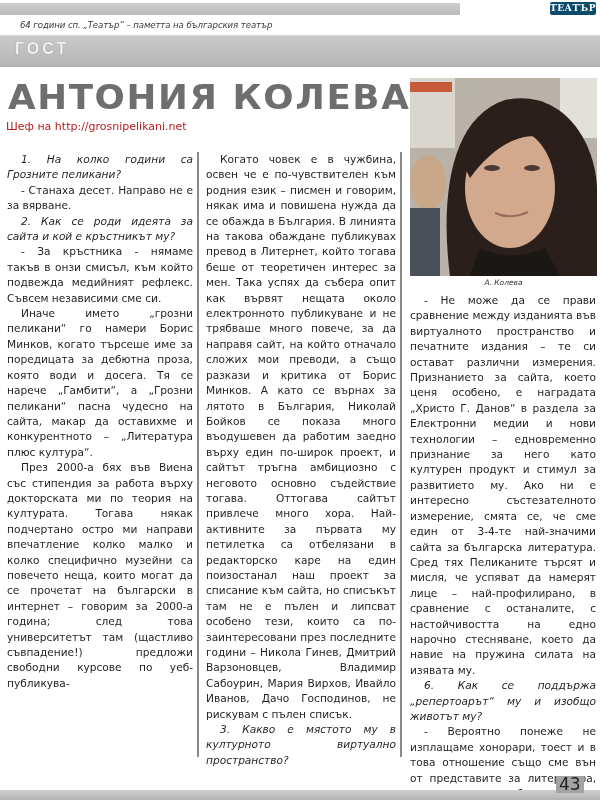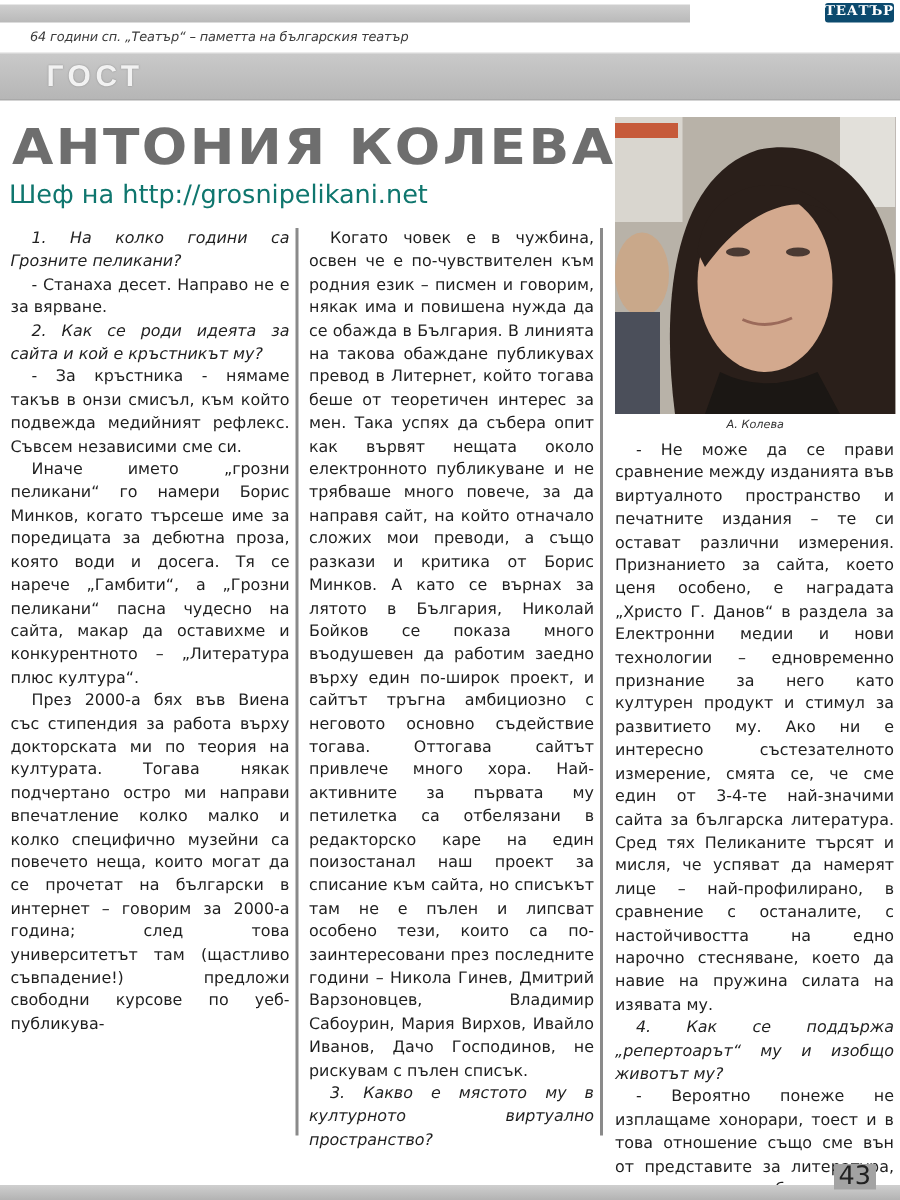--- a/index.html
+++ b/index.html
@@ -1,23 +1,23 @@
 <!DOCTYPE html>
 <html><head>
 <meta charset="utf-8">
 <style>
   html, body { margin:0; padding:0; }
   body { width:600px; height:800px; background:#ffffff; position:relative; overflow:hidden; font-family:"DejaVu Sans", sans-serif; color:#1f1f1f; }
   .topbar { position:absolute; left:0; top:3px; width:460px; height:12px; background:linear-gradient(#cfcfcf,#b9b9b9); }
   .topbar-text { position:absolute; left:20px; top:17px; font-size:8.6px; font-style:italic; color:#3a3a3a; white-space:nowrap; letter-spacing:-0.1px; }
   .logo { position:absolute; left:550px; top:2px; width:46px; height:13px; background:#0c4a6e; color:#fff; font-family:"DejaVu Serif", serif; font-weight:bold; font-size:9px; line-height:13px; text-align:left; letter-spacing:0.5px; border-radius:2px; }
   .section-band { position:absolute; left:0; top:35px; width:600px; height:30px; background:linear-gradient(#c9c9c9,#b6b6b6); border-top:1px solid #d8d8d8; border-bottom:1px solid #a9a9a9; }
-  .section-label { position:absolute; left:15px; top:4px; font-family:"Liberation Sans", sans-serif; font-size:20px; font-weight:bold; color:#f2f2f2; letter-spacing:3px; text-shadow:0 0 1px #777;margin-left:16px; }
+  .section-label { position:absolute; left:15px; top:4px; font-family:"Liberation Sans", sans-serif; font-size:16px; font-weight:bold; color:#f2f2f2; letter-spacing:3px; text-shadow:0 0 1px #777; }
   .title { position:absolute; left:8px; top:78px; font-family:"DejaVu Sans", sans-serif; font-size:33px; font-weight:bold; color:#6e6e6e; letter-spacing:1.5px; white-space:nowrap; transform:scaleX(1.08); transform-origin:left; }
-  .subtitle { position:absolute; left:6px; top:120px; font-family:"DejaVu Sans", sans-serif; font-size:17px; color:#0f766e; white-space:nowrap;text-align:center; }
+  .subtitle { position:absolute; left:6px; top:120px; font-family:"DejaVu Sans", sans-serif; font-size:11px; color:#b91c1c; white-space:nowrap;text-align:center; }
   .col { position:absolute; font-size:10.6px; line-height:15.4px; text-align:justify; }
   .col p { margin:0; text-indent:14px; }
   .col p.q { font-style:italic; }
   .col1 { left:7px; top:152px; width:186px; }
   .col2 { left:206px; top:152px; width:190px; }
   .col3 { left:410px; top:293px; width:186px; }
   .vline { position:absolute; width:2px; background:#8a8a8a; }
   .photo { position:absolute; left:410px; top:78px; width:187px; height:198px; overflow:hidden; background:#7a6e64; }
   .caption { position:absolute; left:410px; top:278px; width:187px; text-align:center; font-size:7.5px; font-style:italic; color:#333; }
   .bottombar { position:absolute; left:0; top:790px; width:600px; height:10px; background:linear-gradient(#cfcfcf,#b3b3b3); }
@@ -70,18 +70,18 @@
   <p>През 2000-а бях във Виена със стипендия за работа върху докторската ми по теория на културата. Тогава някак подчертано остро ми направи впечатление колко малко и колко специфично музейни са повечето неща, които могат да се прочетат на български в интернет – говорим за 2000-а година; след това университетът там (щастливо съвпадение!) предложи свободни курсове по уеб-публикува-</p>
 </div>
 
 <div class="col col2">
   <p>Когато човек е в чужбина, освен че е по-чувствителен към родния език – писмен и говорим, някак има и повишена нужда да се обажда в България. В линията на такова обаждане публикувах превод в Литернет, който тогава беше от теоретичен интерес за мен. Така успях да събера опит как вървят нещата около електронното публикуване и не трябваше много повече, за да направя сайт, на който отначало сложих мои преводи, а също разкази и критика от Борис Минков. А като се върнах за лятото в България, Николай Бойков се показа много въодушевен да работим заедно върху един по-широк проект, и сайтът тръгна амбициозно с неговото основно съдействие тогава. Оттогава сайтът привлече много хора. Най-активните за първата му петилетка са отбелязани в редакторско каре на един поизостанал наш проект за списание към сайта, но списъкът там не е пълен и липсват особено тези, които са по-заинтересовани през последните години – Никола Гинев, Дмитрий Варзоновцев, Владимир Сабоурин, Мария Вирхов, Ивайло Иванов, Дачо Господинов, не рискувам с пълен списък.</p>
   <p class="q">3. Какво е мястото му в културното виртуално пространство?</p>
 </div>
 
 <div class="col col3">
   <p>- Не може да се прави сравнение между изданията във виртуалното пространство и печатните издания – те си остават различни измерения. Признанието за сайта, което ценя особено, е наградата „Христо Г. Данов“ в раздела за Електронни медии и нови технологии – едновременно признание за него като културен продукт и стимул за развитието му. Ако ни е интересно състезателното измерение, смята се, че сме един от 3-4-те най-значими сайта за българска литература. Сред тях Пеликаните търсят и мисля, че успяват да намерят лице – най-профилирано, в сравнение с останалите, с настойчивостта на едно нарочно стесняване, което да навие на пружина силата на изявата му.</p>
-  <p class="q">4. Как се поддържа „репертоарът“ му и изобщо животът му?</p>
+  <p class="q">6. Как се поддържа „репертоарът“ му и изобщо животът му?</p>
   <p>- Вероятно понеже не изплащаме хонорари, тоест и в това отношение също сме вън от представите за литература, аз изпитвам неудобство да каня автори за сайта. Може би</p>
 </div>
 
 <div class="bottombar"></div>
 <div class="pagenum">43</div>
 
 </body></html>

